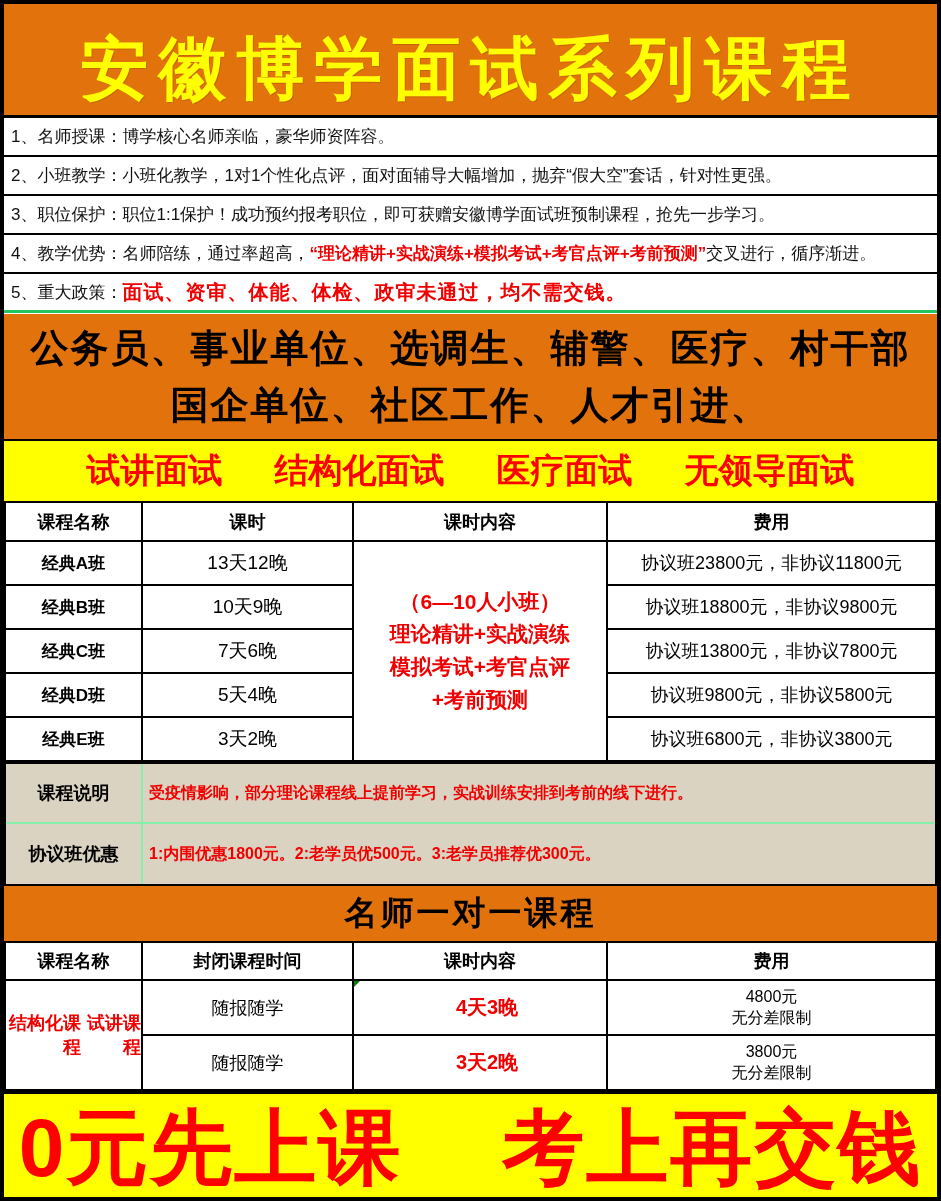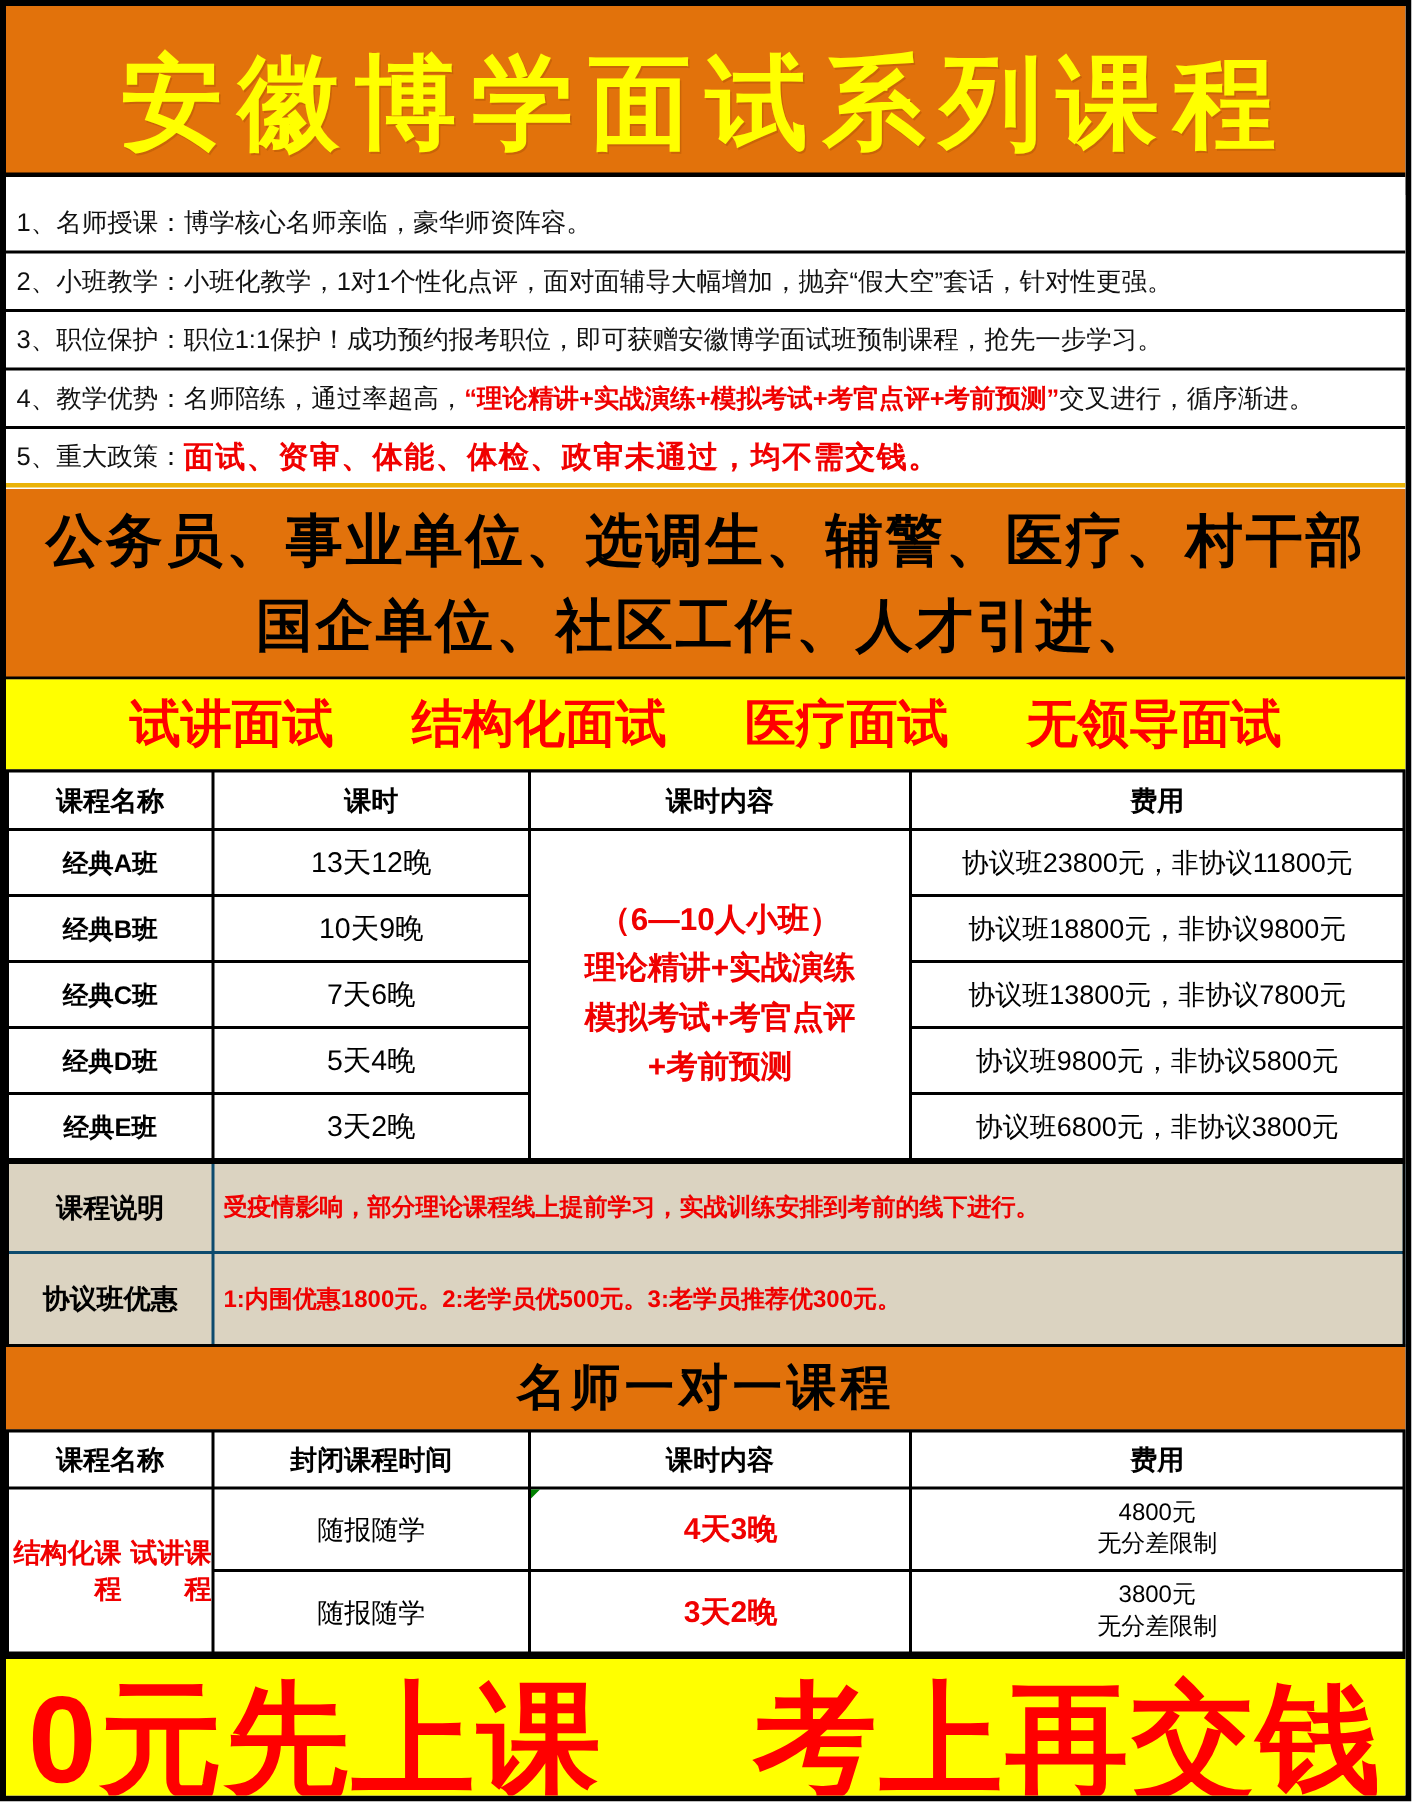--- a/index.html
+++ b/index.html
@@ -21,28 +21,28 @@
     background:#E2720B;
     border-bottom:3px solid #000;
     display:flex; align-items:flex-end; justify-content:center;
   }
   .header .title {
     color:#FFFF00; font-size:68px; font-weight:bold;
     letter-spacing:10px; white-space:nowrap;
     text-shadow:1px 1px 0 #c96408;
   }
   
-  .points { flex:0 0 196px; background:#fff;margin-top:12px; }
+  .points { flex:0 0 196px; background:#fff; }
   .point-row {
     height:39px; border-bottom:2px solid #000;
     display:flex; align-items:center;
     padding-left:7px; font-size:17px; color:#111;
     white-space:nowrap;
   }
-  .point-row:last-child { border-bottom:3px solid #eab308;align-items:center; }
+  .point-row:last-child { border-bottom:3px solid #22c55e;align-items:center; }
   .point-red { color:#F00000; font-weight:bold; }
   .point-red.big { font-size:20px; letter-spacing:1px; }
   
   .audience {
     flex:0 0 127px; background:#E2720B; color:#000;
     display:flex; flex-direction:column; align-items:center; justify-content:center;
     gap:6px; border-bottom:2px solid #000;
   }
   .audience div { font-size:38px; font-weight:bold; letter-spacing:2px; white-space:nowrap; }
   
@@ -65,21 +65,21 @@
   .fee { font-size:18px; }
   .merged-content {
     grid-column:3; grid-row:2 / span 5;
     flex-direction:column; justify-content:center;
   }
   .merged-content div { color:#F00000; font-weight:bold; font-size:21px; line-height:1.55; }
   
   .notes {
     flex:0 0 122px;
     display:grid; grid-template-columns:135px 1fr; grid-template-rows:58px 1fr;
-    background:#0c4a6e; gap:2px; border:2px solid #000; border-top:0;
+    background:#86efac; gap:2px; border:2px solid #000; border-top:0;
   }
   .notes > div { background:#DBD3C1; display:flex; align-items:center; }
   .note-label { justify-content:center; font-weight:bold; font-size:18px; }
   .note-text { padding-left:6px; color:#F00000; font-weight:bold; font-size:16px; white-space:nowrap; }
   
   .one-title {
     flex:0 0 55px; background:#E2720B; color:#000;
     display:flex; align-items:center; justify-content:center;
     font-size:33px; font-weight:bold; letter-spacing:3px;
   }

